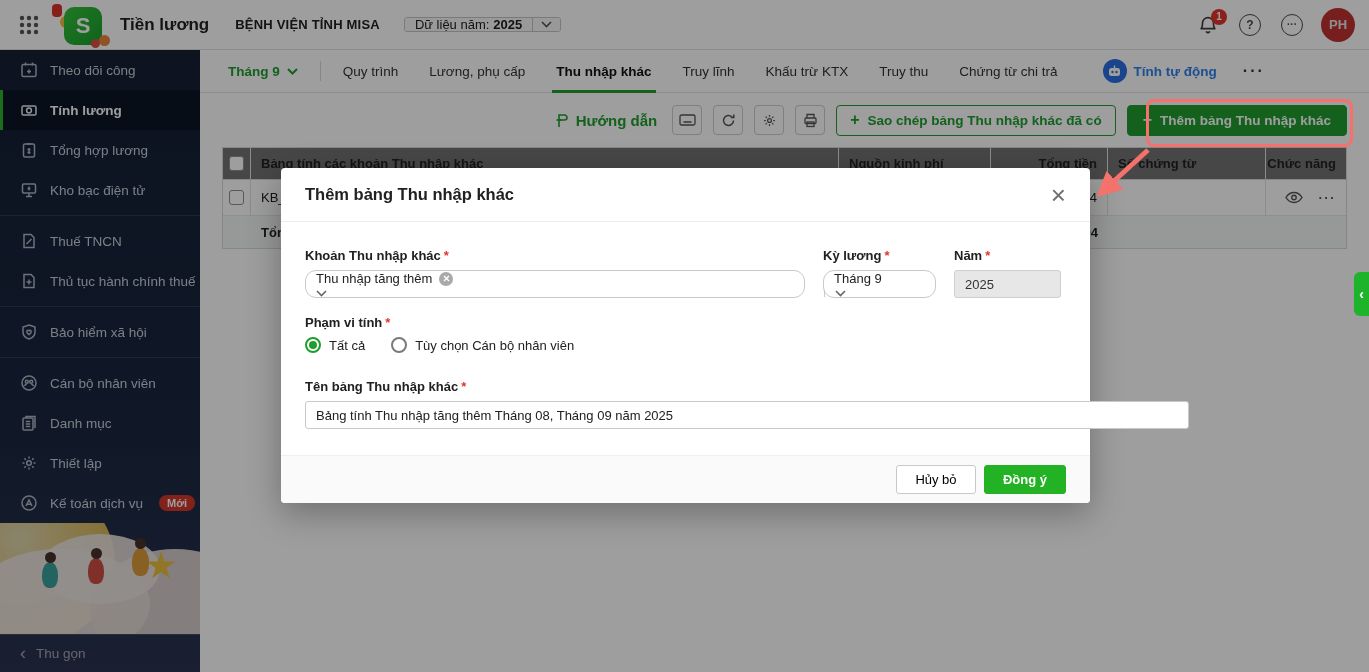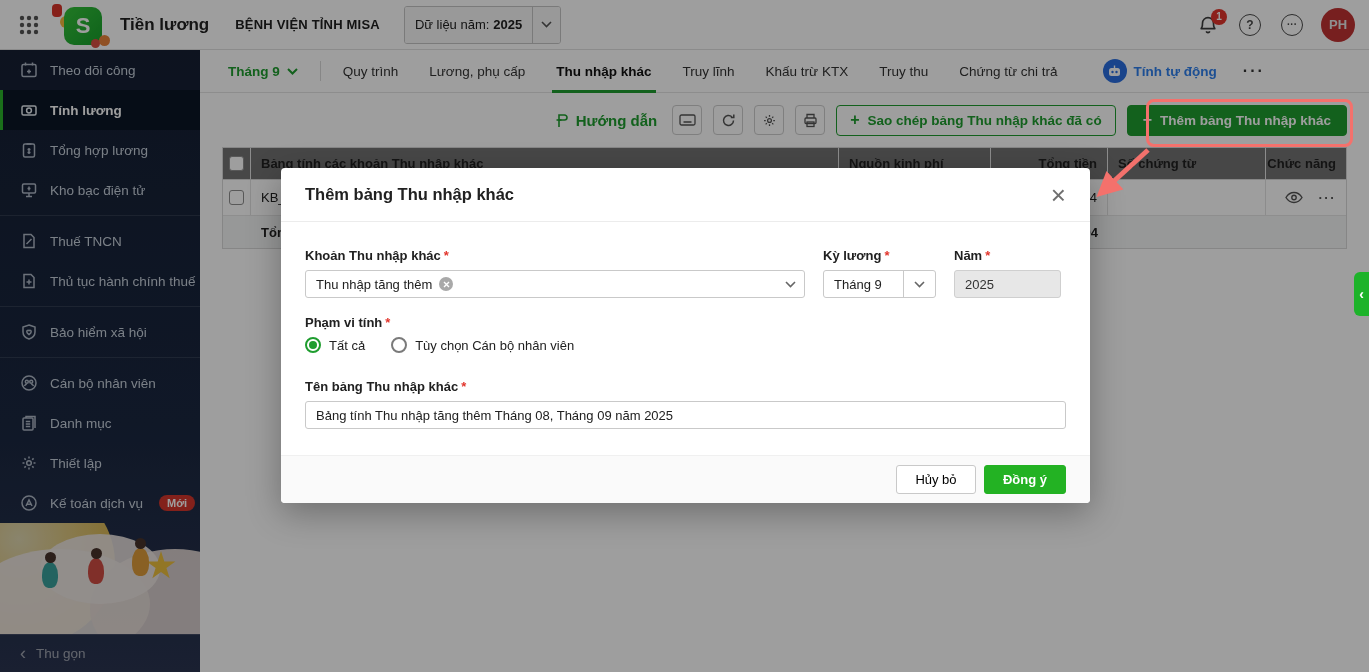--- a/index.html
+++ b/index.html
@@ -11,21 +11,21 @@
   .topbar { position:absolute; top:0; left:0; right:0; height:50px; background:#fff; border-bottom:1px solid #e0e0e0; display:flex; align-items:center; padding:0 14px; z-index:5; }
   .grid-icon { width:22px; height:22px; margin:0 10px 0 4px; cursor:pointer; }
   .applogo { position:relative; width:60px; height:46px; margin-right:10px; }
   .applogo .sq { position:absolute; left:14px; top:5px; width:38px; height:38px; background:linear-gradient(135deg,#35c23a,#18a02c); border-radius:10px; display:flex; align-items:center; justify-content:center; color:#fff; font-weight:bold; font-size:22px; }
   .applogo .lantern { position:absolute; left:2px; top:2px; width:10px; height:13px; background:#d9342b; border-radius:4px; }
   .applogo .lantern2 { position:absolute; left:10px; top:14px; width:12px; height:12px; background:#f6b93c; border-radius:50%; }
   .applogo .kid1 { position:absolute; right:0px; bottom:2px; width:11px; height:11px; background:#e8833a; border-radius:50%; }
   .applogo .kid2 { position:absolute; right:10px; bottom:0px; width:9px; height:9px; background:#d94f43; border-radius:50%; }
   .app-title { font-size:17px; font-weight:bold; margin-right:26px; }
   .org-name { font-size:13px; font-weight:bold; letter-spacing:.2px; margin-right:24px; }
-  .year-select { display:flex; align-items:stretch; border:1px solid #c6c6c6; border-radius:3px; height:38px; overflow:hidden; cursor:pointer; background:#fff; }
+  .year-select { display:flex; align-items:stretch; border:1px solid #c6c6c6; border-radius:3px; height:15px; overflow:hidden; cursor:pointer; background:#fff; }
   .year-select .ys-main { display:flex; align-items:center; padding:0 10px; gap:4px; background:#f7f7f7; }
   .year-select .ys-main b { font-weight:bold; }
   .year-select .ys-chev { width:28px; display:flex; align-items:center; justify-content:center; border-left:1px solid #c6c6c6; background:#f7f7f7; color:#555; }
   .tb-spacer { flex:1; }
   .tb-ic { position:relative; width:34px; height:34px; display:flex; align-items:center; justify-content:center; margin-left:8px; cursor:pointer; color:#444; }
   .badge { position:absolute; top:1px; right:-2px; min-width:16px; height:16px; background:#e2352c; color:#fff; border-radius:8px; font-size:10px; font-weight:bold; display:flex; align-items:center; justify-content:center; padding:0 4px; }
   .circle-ic { width:22px; height:22px; border:1.6px solid #4a4a4a; border-radius:50%; display:flex; align-items:center; justify-content:center; font-size:12px; font-weight:bold; color:#4a4a4a; }
   .avatar { width:34px; height:34px; border-radius:50%; background:#c13232; color:#e5e5e5; font-weight:bold; font-size:13px; display:flex; align-items:center; justify-content:center; margin-left:12px; cursor:pointer; }
 
   
@@ -92,38 +92,38 @@
   .overlay { position:absolute; inset:0; background:rgba(0,0,0,.38); z-index:40; }
   .modal { position:absolute; left:281px; top:168px; width:809px; height:335px; background:#fff; border-radius:4px; box-shadow:0 10px 34px rgba(0,0,0,.3); z-index:60; display:flex; flex-direction:column; }
   .m-head { height:54px; padding:0 24px; display:flex; align-items:center; justify-content:space-between; border-bottom:1px solid #ececec; }
   .m-title { font-size:16.5px; font-weight:bold; }
   .m-close { font-size:26px; color:#6f6f6f; cursor:pointer; line-height:1; }
   .m-body { padding:26px 24px 0; flex:1; }
   .f-label { font-size:13px; font-weight:bold; margin-bottom:7px; }
   .req { color:#e2352c; margin-left:3px; }
   .f-row1 { display:flex; gap:18px; margin-bottom:17px; }
   .fld { }
-  .sel { height:28px; border:1px solid #c9c9c9; border-radius:3px; display:flex; align-items:center; background:#fff; cursor:pointer; }
+  .sel { height:28px; border:1px solid #c9c9c9; border-radius:11px; display:flex; background:#fff; cursor:pointer;flex-direction:column; }
   .sel-income { width:500px; padding:0 8px 0 10px; }
   .sel-income .grow { flex:1; }
   .tagrow { display:flex; align-items:center; gap:7px; }
   .tag-x { width:14px; height:14px; border-radius:50%; background:#a9a9a9; color:#fff; font-size:9px; display:flex; align-items:center; justify-content:center; cursor:pointer; }
   .sel-period { width:113px; }
   .sel-period .val { flex:1; padding:0 10px; }
   .sel-period .chevbox { width:32px; align-self:stretch; display:flex; align-items:center; justify-content:center; border-left:1px solid #c9c9c9; }
   .inp { height:28px; border:1px solid #c9c9c9; border-radius:3px; padding:0 10px; font-size:13px; font-family:inherit; color:#212121; width:100%; }
   .inp:disabled { background:#e7e7e7; color:#333; border-color:#cfcfcf; }
   .fld-year { width:107px; }
   .scope { margin-bottom:26px; }
   .radio-row { display:flex; align-items:center; gap:26px; margin-top:4px; }
   .radio-opt { display:flex; align-items:center; gap:8px; cursor:pointer; }
   input[type=radio] { appearance:none; -webkit-appearance:none; width:16px; height:16px; border:2px solid #7a7a7a; border-radius:50%; margin:0; cursor:pointer; }
   input[type=radio]:checked { border-color:#1f9d2f; }
   input[type=radio]:checked::after { content:""; display:block; width:8px; height:8px; margin:2px; border-radius:50%; background:#1f9d2f; }
-  .namefld .inp { width:761px; }
+  .namefld .inp { width:884px; }
   .m-foot { height:48px; background:#fafafa; border-top:1px solid #f0f0f0; display:flex; align-items:center; justify-content:flex-end; gap:8px; padding:0 24px; border-radius:0 0 4px 4px; }
   .btn-cancel { width:80px; height:29px; background:#fff; border:1px solid #c9c9c9; border-radius:3px; font-size:13px; font-family:inherit; cursor:pointer; }
   .btn-ok { width:82px; height:29px; background:#23b223; border:1px solid #23b223; border-radius:3px; color:#fff; font-weight:bold; font-size:13px; font-family:inherit; cursor:pointer; }
 
   
   .hl-box { position:absolute; left:1146px; top:99px; width:207px; height:48px; border:3px solid #f4716c; border-radius:8px; z-index:70; pointer-events:none; }
   .hl-arrow { position:absolute; left:1080px; top:142px; z-index:70; pointer-events:none; }
   .side-flap { position:absolute; right:0; top:272px; width:15px; height:44px; background:#1db32a; border-radius:6px 0 0 6px; z-index:65; display:flex; align-items:center; justify-content:center; color:#fff; font-size:14px; font-weight:bold; cursor:pointer; }
 </style>
 </head>

